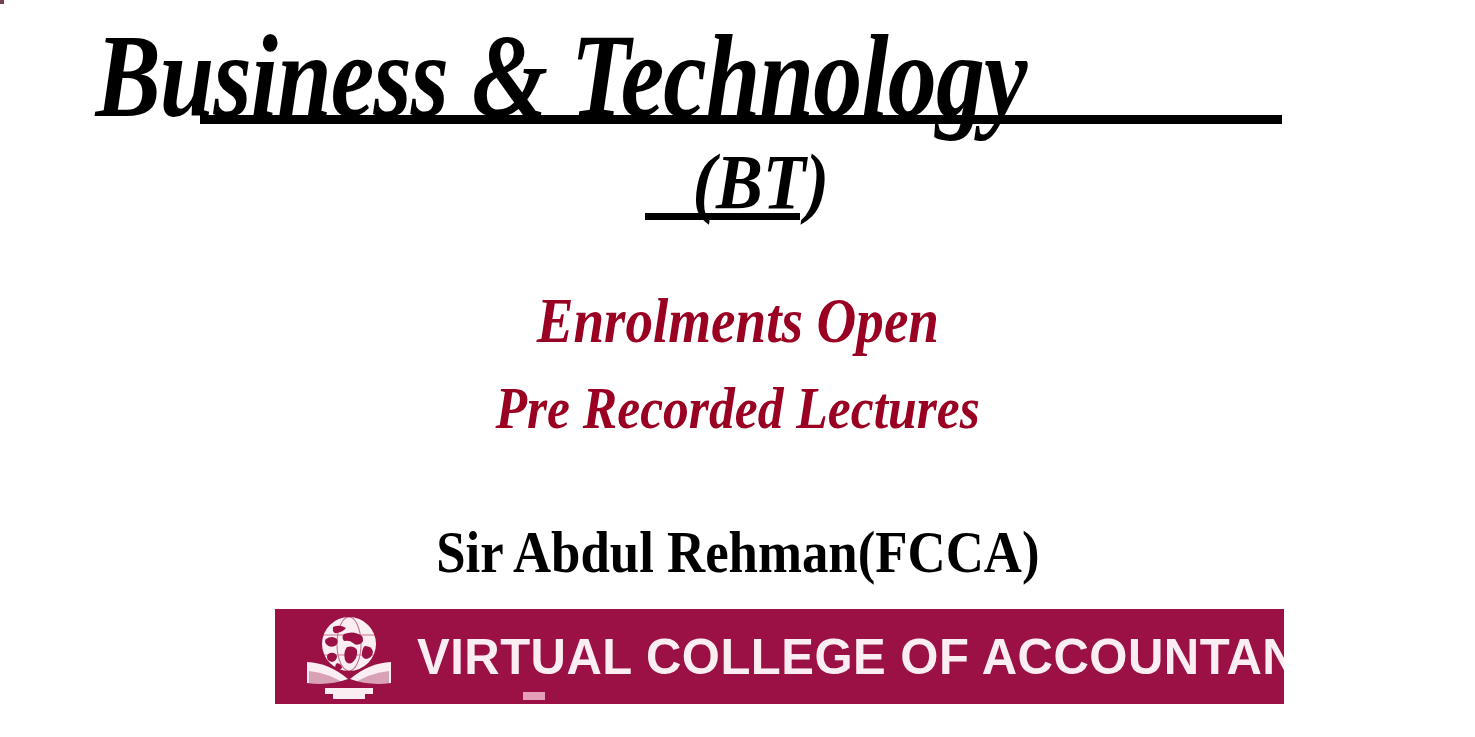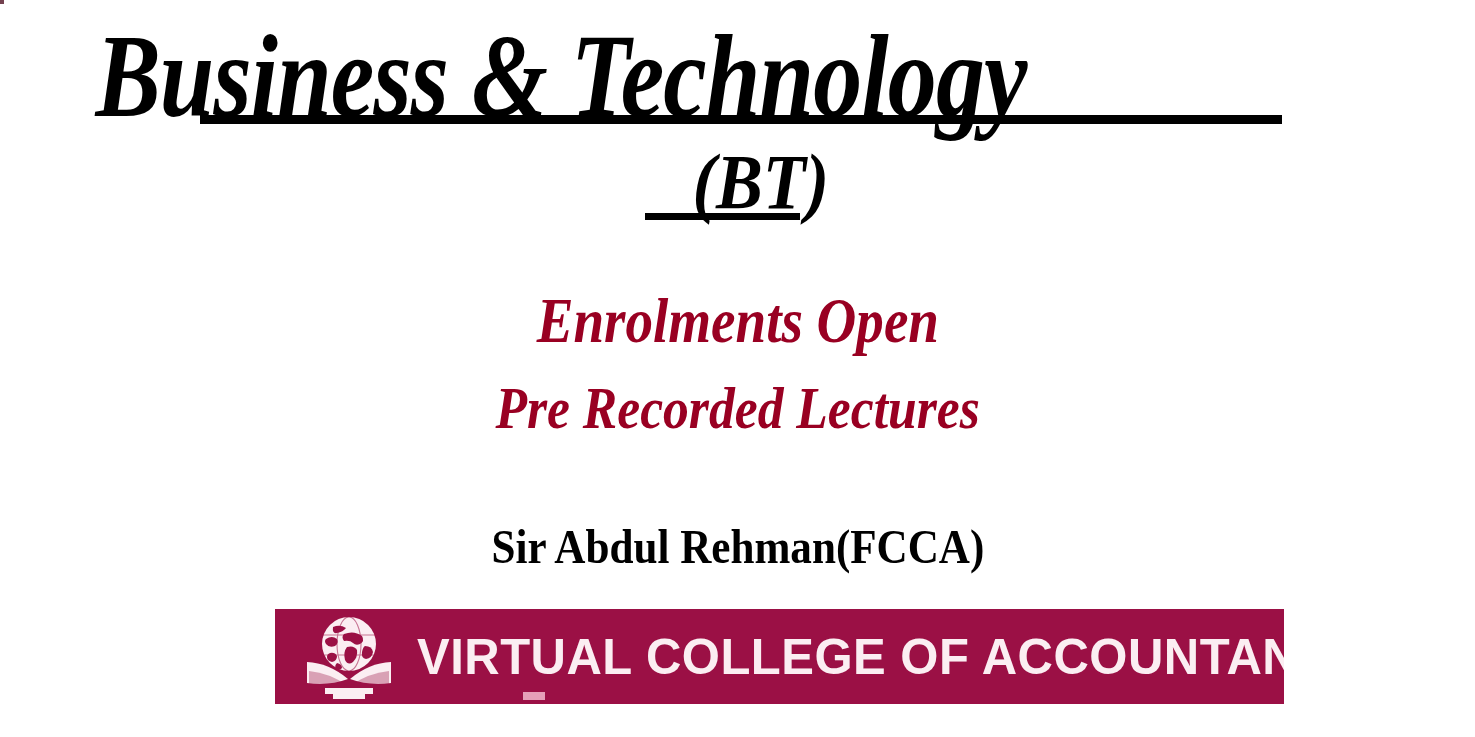--- a/index.html
+++ b/index.html
@@ -117,21 +117,21 @@
   .presenter {
     position: absolute;
     left: 0;
     top: 522px;
     width: 1475px;
     text-align: center;
     color: #000000;
     font-family: "Liberation Serif", serif;
     font-weight: bold;
     font-style: normal;
-    font-size: 49px;
+    font-size: 60px;
     line-height: 1.0;
     white-space: nowrap;
   }
   .presenter-inner {
     display: inline-block;
     transform: scaleX(0.88);
     transform-origin: center top;
   }
 
   

